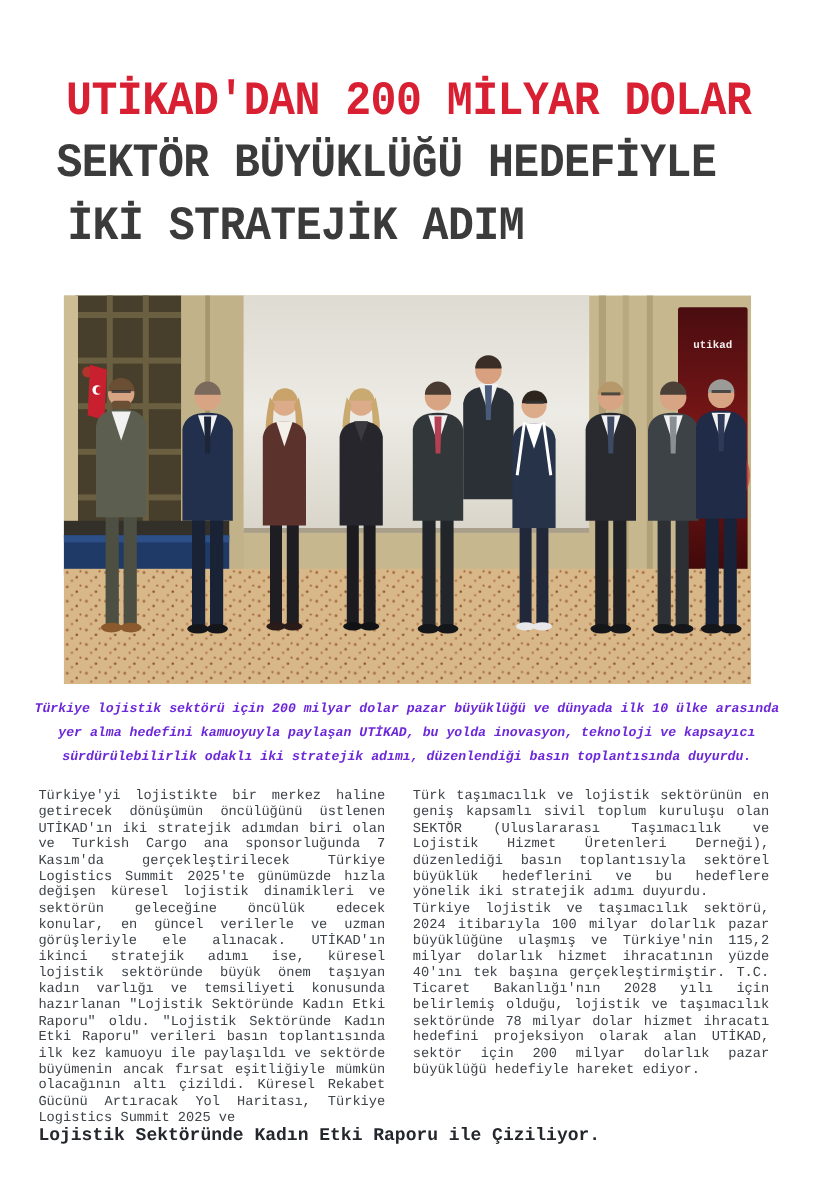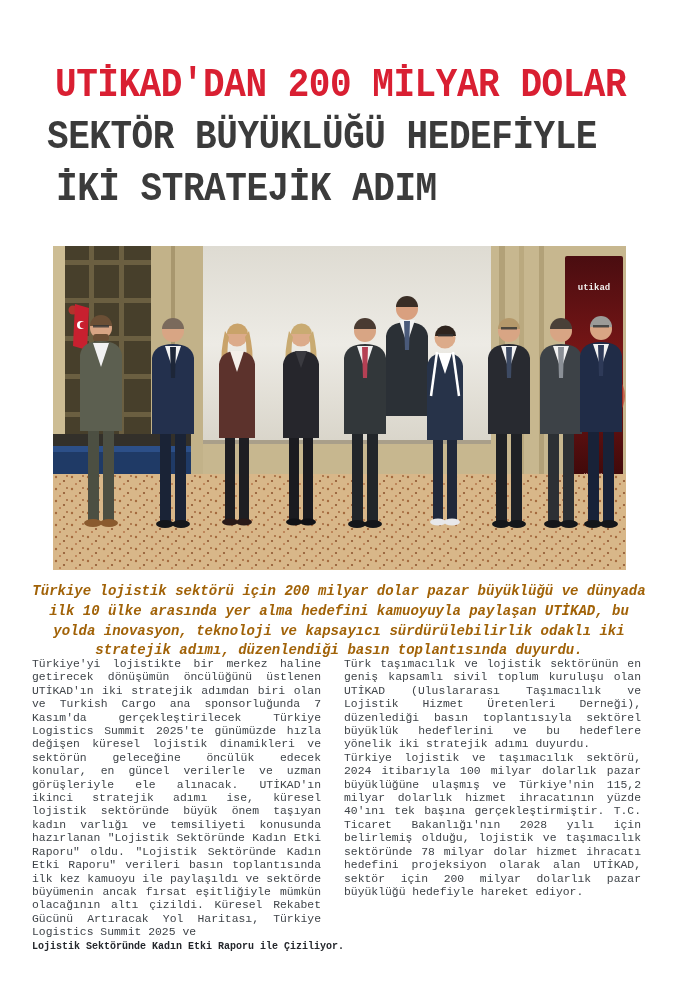--- a/index.html
+++ b/index.html
@@ -15,31 +15,31 @@
       letter-spacing:-0.5px;}
   .hl-1{color:#d91f32;margin-left:55px;}
   .hl-2{color:#3b3b3b;margin-left:47px;}
   .hl-3{color:#3b3b3b;margin-left:56px;}
   
   .photo{position:absolute;left:53px;top:234px;width:631px;height:324px;overflow:hidden;}
   .photo svg{display:block;}
   
   .lead{
     position:absolute;left:24px;top:570px;width:630px;
-    font-weight:700;font-style:italic;font-size:14px;line-height:19.8px;
-    text-align:center;color:#a16207;
+    font-weight:700;font-style:italic;font-size:11px;line-height:19.8px;
+    text-align:center;color:#6d28d9;
   }
   
   .col{position:absolute;top:646px;font-size:11.4px;line-height:13.4px;
        color:#3f4449;text-align:justify;}
   .col p{margin:0;}
   .col-left{left:32px;width:289px;}
   .col-right{left:344px;width:297px;}
   .bold-line{
-    margin-top:13px;font-weight:700;font-size:10px;color:#24272c;
+    margin-top:13px;font-weight:700;font-size:15px;color:#24272c;
     white-space:nowrap;letter-spacing:0;
   }
 </style>
 </head>
 <body>
 
 <div class="page">
 
   <div class="headline">
     <span class="hl hl-1">UTİKAD'DAN 200 MİLYAR DOLAR</span>
@@ -248,17 +248,17 @@
   </div>
 
   <div class="lead">Türkiye lojistik sektörü için 200 milyar dolar pazar büyüklüğü ve dünyada ilk 10 ülke arasında yer alma hedefini kamuoyuyla paylaşan UTİKAD, bu yolda inovasyon, teknoloji ve kapsayıcı sürdürülebilirlik odaklı iki stratejik adımı, düzenlendiği basın toplantısında duyurdu.</div>
 
   <div class="col col-left">
     <p>Türkiye'yi lojistikte bir merkez haline getirecek dönüşümün öncülüğünü üstlenen UTİKAD'ın iki stratejik adımdan biri olan ve Turkish Cargo ana sponsorluğunda 7 Kasım'da gerçekleştirilecek Türkiye Logistics Summit 2025'te günümüzde hızla değişen küresel lojistik dinamikleri ve sektörün geleceğine öncülük edecek konular, en güncel verilerle ve uzman görüşleriyle ele alınacak. UTİKAD'ın ikinci stratejik adımı ise, küresel lojistik sektöründe büyük önem taşıyan kadın varlığı ve temsiliyeti konusunda hazırlanan "Lojistik Sektöründe Kadın Etki Raporu" oldu. "Lojistik Sektöründe Kadın Etki Raporu" verileri basın toplantısında ilk kez kamuoyu ile paylaşıldı ve sektörde büyümenin ancak fırsat eşitliğiyle mümkün olacağının altı çizildi. Küresel Rekabet Gücünü Artıracak Yol Haritası, Türkiye Logistics Summit 2025 ve</p>
     <p class="bold-line">Lojistik Sektöründe Kadın Etki Raporu ile Çiziliyor.</p>
   </div>
 
   <div class="col col-right">
-    <p>Türk taşımacılık ve lojistik sektörünün en geniş kapsamlı sivil toplum kuruluşu olan UTİKAD (Uluslararası Taşımacılık ve Lojistik Hizmet Üretenleri Derneği), düzenlediği basın toplantısıyla sektörel büyüklük hedeflerini ve bu hedeflere yönelik iki stratejik adımı duyurdu.</p>
+    <p>Türk taşımacılık ve lojistik sektörünün en geniş kapsamlı sivil toplum kuruluşu olan SEKTÖR (Uluslararası Taşımacılık ve Lojistik Hizmet Üretenleri Derneği), düzenlediği basın toplantısıyla sektörel büyüklük hedeflerini ve bu hedeflere yönelik iki stratejik adımı duyurdu.</p>
     <p>Türkiye lojistik ve taşımacılık sektörü, 2024 itibarıyla 100 milyar dolarlık pazar büyüklüğüne ulaşmış ve Türkiye'nin 115,2 milyar dolarlık hizmet ihracatının yüzde 40'ını tek başına gerçekleştirmiştir. T.C. Ticaret Bakanlığı'nın 2028 yılı için belirlemiş olduğu, lojistik ve taşımacılık sektöründe 78 milyar dolar hizmet ihracatı hedefini projeksiyon olarak alan UTİKAD, sektör için 200 milyar dolarlık pazar büyüklüğü hedefiyle hareket ediyor.</p>
   </div>
 
 </div>
 
 </body></html>

